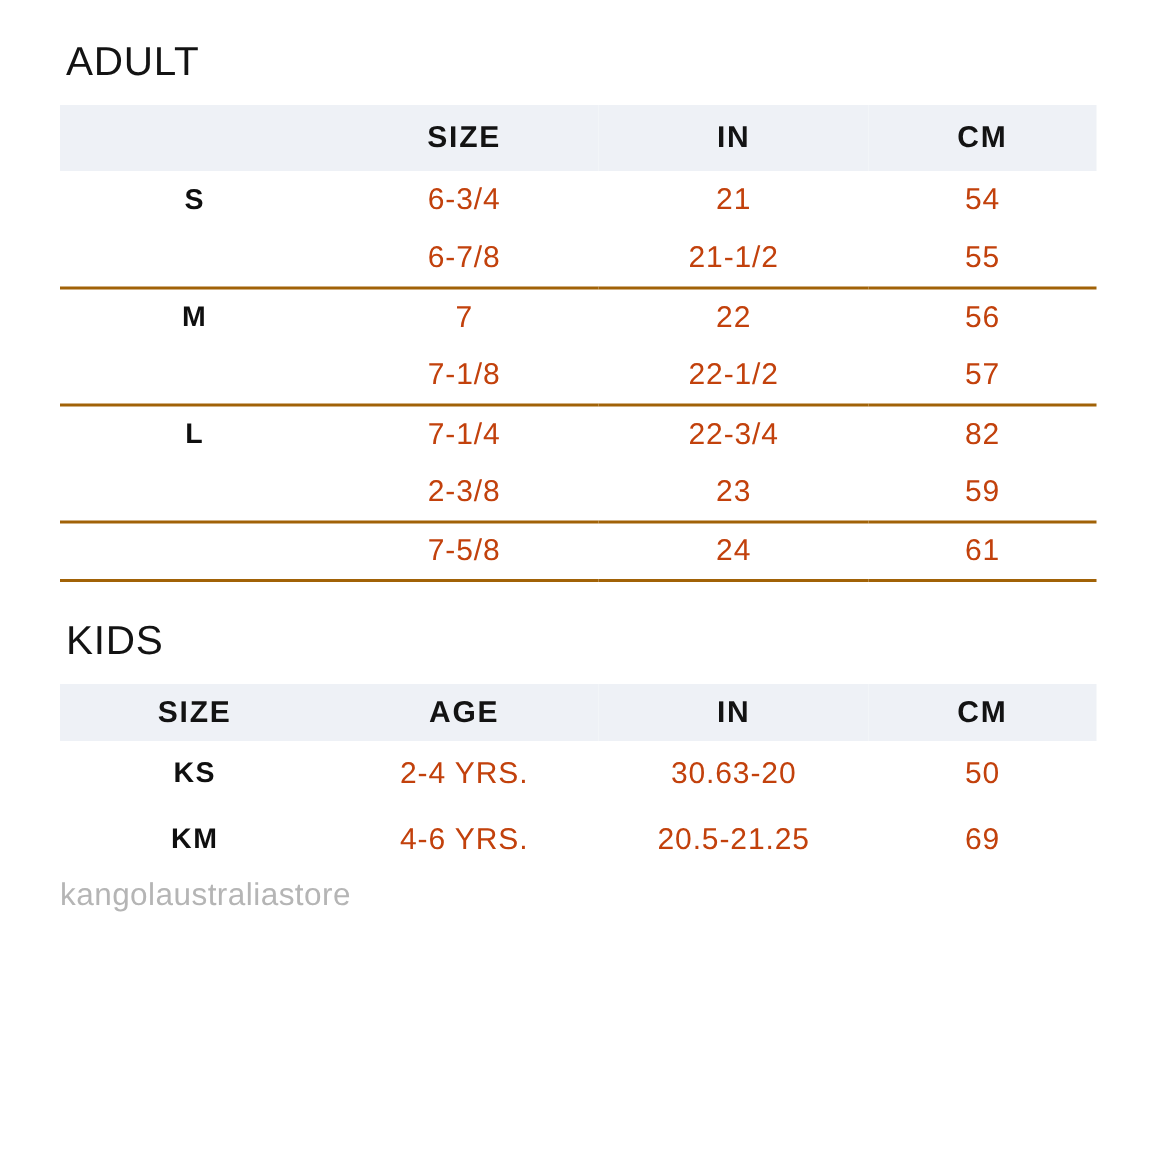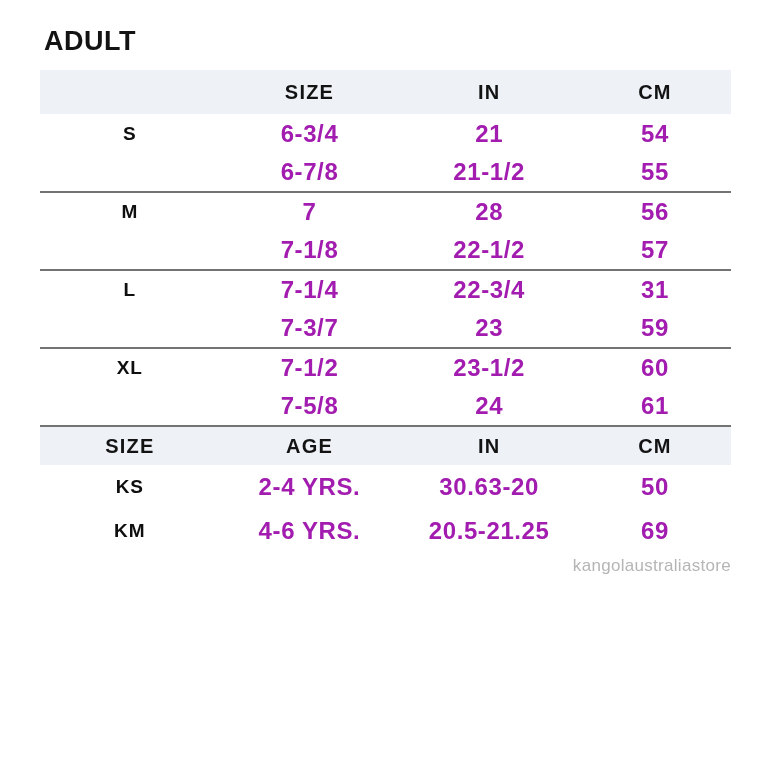--- a/index.html
+++ b/index.html
@@ -7,21 +7,21 @@
     margin: 0; padding: 0;
     width: 773px; height: 773px;
     background: #ffffff;
     overflow: hidden;
     font-family: "Liberation Sans", sans-serif;
   }
   .page { padding: 26px 42px 0 40px; }
 
   .section-title {
     font-size: 27px;
-    font-weight: 700;
+    font-weight: 400;
     color: #131313;
     letter-spacing: 0.5px;
     margin: 0 0 13px 4px;
   }
   .kids-title { margin-top: 24px; }
 
   table {
     width: 100%;
     border-collapse: collapse;
     table-layout: fixed;
@@ -35,44 +35,44 @@
     font-weight: 700;
     color: #131313;
     letter-spacing: 1.2px;
     text-align: center;
     height: 44px;
     padding: 0;
   }
   .kids-table thead th { height: 38px; }
 
   tbody td {
-    font-size: 24px;
-    font-weight: 700;
-    color: #a21caf;
+    font-size: 20px;
+    font-weight: 400;
+    color: #c2410c;
     letter-spacing: 0.6px;
     text-align: center;
     height: 39px;
     padding: 0;
   }
   .kids-table tbody td { height: 44px; margin-top: 36px; }
 
   td.row-label {
     font-family: "Liberation Sans", sans-serif;
     font-weight: 700;
     font-size: 19px;
     color: #0f0f0f;
     letter-spacing: 1px;
   }
 
-  tr.group-end td { border-bottom: 2px solid #737373; }
+  tr.group-end td { border-bottom: 2px solid #a16207; }
 
   .watermark {
-    text-align: right;
+    text-align: left;
     color: #b5b5b5;
-    font-size: 17px;
+    font-size: 21px;
     letter-spacing: 0.3px;
     margin-top: 3px;
   }
 </style>
 </head>
 <body>
 
 <div class="page">
 
   <h2 class="section-title">ADULT</h2>
@@ -101,56 +101,51 @@
       </tr>
       <tr class="group-end">
         <td class="row-label"></td>
         <td>6-7/8</td>
         <td>21-1/2</td>
         <td>55</td>
       </tr>
       <tr>
         <td class="row-label">M</td>
         <td>7</td>
-        <td>28</td>
+        <td>22</td>
         <td>56</td>
       </tr>
       <tr class="group-end">
         <td class="row-label"></td>
         <td>7-1/8</td>
         <td>22-1/2</td>
         <td>57</td>
       </tr>
       <tr>
         <td class="row-label">L</td>
         <td>7-1/4</td>
         <td>22-3/4</td>
-        <td>31</td>
+        <td>82</td>
       </tr>
       <tr class="group-end">
         <td class="row-label"></td>
-        <td>7-3/7</td>
+        <td>2-3/8</td>
         <td>23</td>
         <td>59</td>
-      </tr>
-      <tr>
-        <td class="row-label">XL</td>
-        <td>7-1/2</td>
-        <td>23-1/2</td>
-        <td>60</td>
       </tr>
       <tr class="group-end">
         <td class="row-label"></td>
         <td>7-5/8</td>
         <td>24</td>
         <td>61</td>
       </tr>
     </tbody>
   </table>
 
+  <h2 class="section-title kids-title">KIDS</h2>
 
   <table class="kids-table">
     <colgroup>
         <col class="c1">
         <col class="c2">
         <col class="c3">
         <col class="c4">
       </colgroup>
     <thead>
       <tr>

